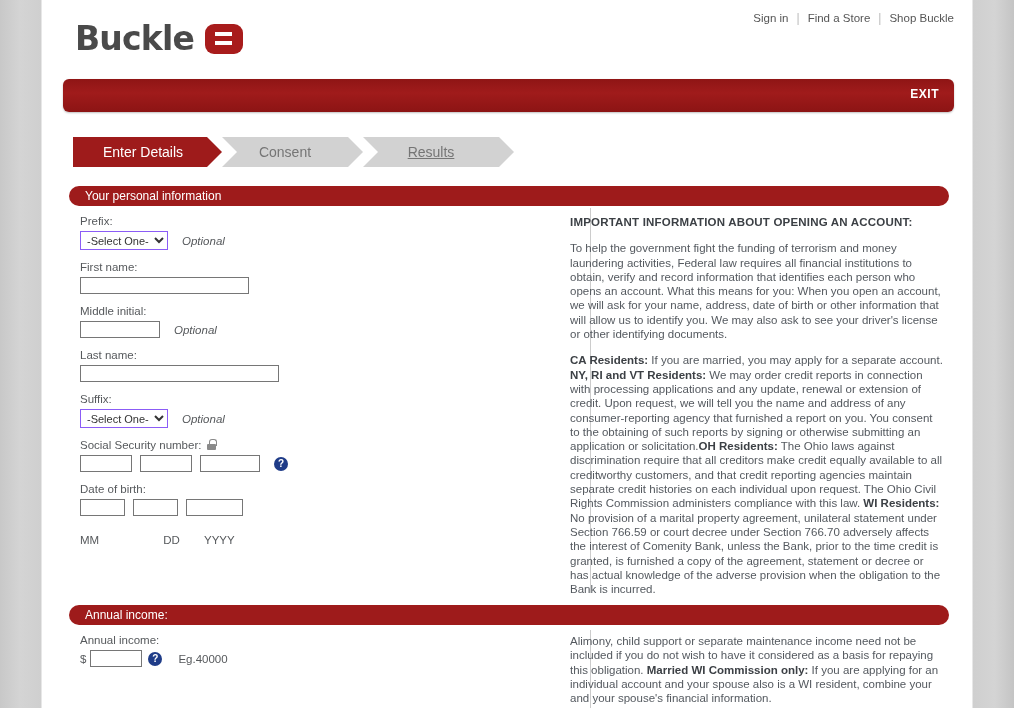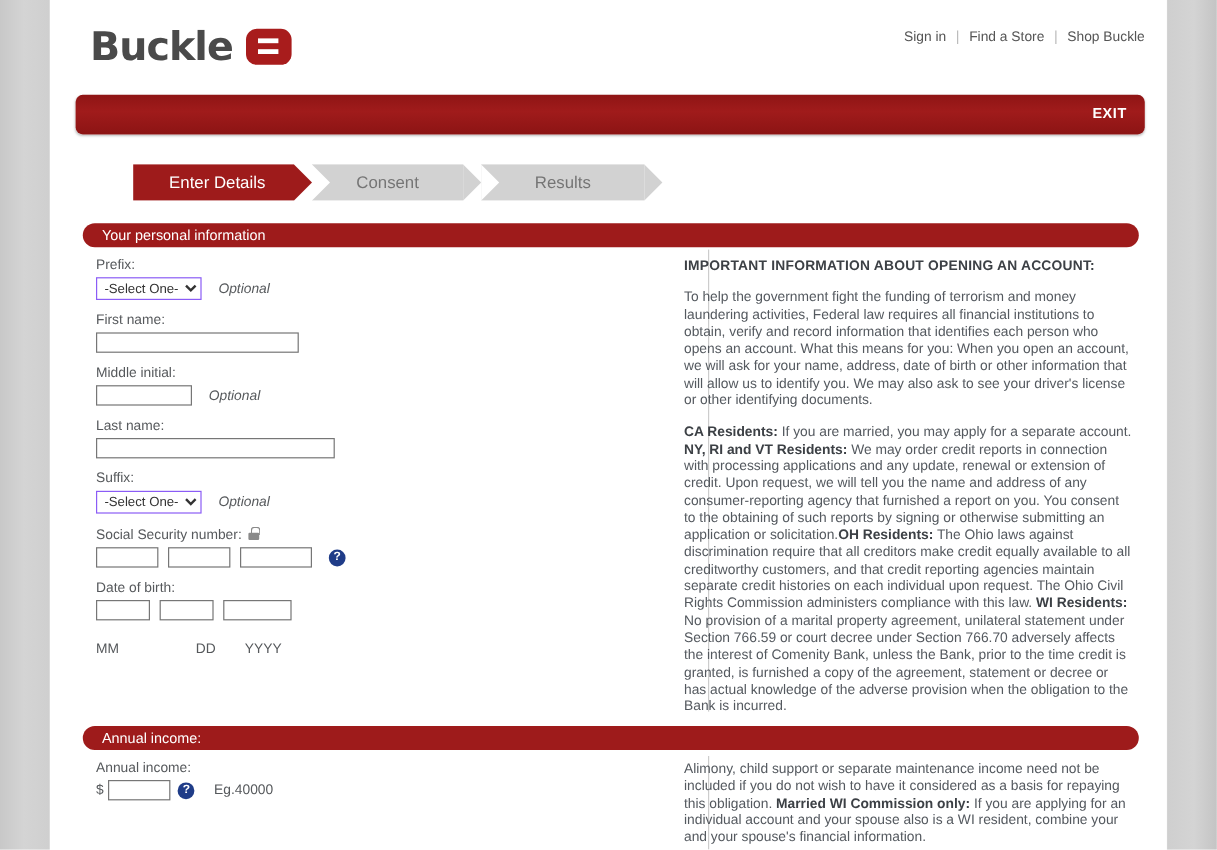--- a/index.html
+++ b/index.html
@@ -29,21 +29,20 @@
     background: #ffffff;
   }
 
   
   .topnav {
     position: absolute;
     right: 16px; top: 11px;
     font-size: 11.5px;
     color: #555555;
     white-space: nowrap;
-    margin-top: 12px;
   }
   .topnav a {
     color: #555555;
     text-decoration: none;
     padding: 0 2px;
   }
   .topnav .sep {
     color: #bbbbbb;
     padding: 0 6px;
     font-size: 12px;
@@ -107,21 +106,20 @@
     letter-spacing: 0.5px;
     cursor: pointer;
   }
 
   
   .steps {
     position: absolute;
     left: 31px; top: 137px;
     display: flex;
     height: 30px;
-    margin-left: 38px;
   }
   .step {
     position: relative;
     height: 30px;
     display: flex;
     align-items: center;
     justify-content: center;
     font-size: 14px;
     padding: 0 18px;
     min-width: 112px;
@@ -155,21 +153,21 @@
     left: 0; top: 0;
     width: 0; height: 0;
     border-top: 15px solid transparent;
     border-bottom: 15px solid transparent;
     border-left: 15px solid #ffffff;
     z-index: 2;
   }
   .step:first-child { padding-left: 24px; }
   .step-1 { width: 134px; }
   .step-2 { width: 126px; margin-left: 15px; }
-  .step-3 { width: 136px; margin-left: 15px; }
+  .step-3 { width: 136px; margin-left: 15px; text-decoration: underline; }
 
   
   .sectionbar {
     position: absolute;
     left: 27px;
     width: 880px; height: 20px;
     background: #9e1b1b;
     border-radius: 10px;
     color: #ffffff;
     font-size: 12px;

